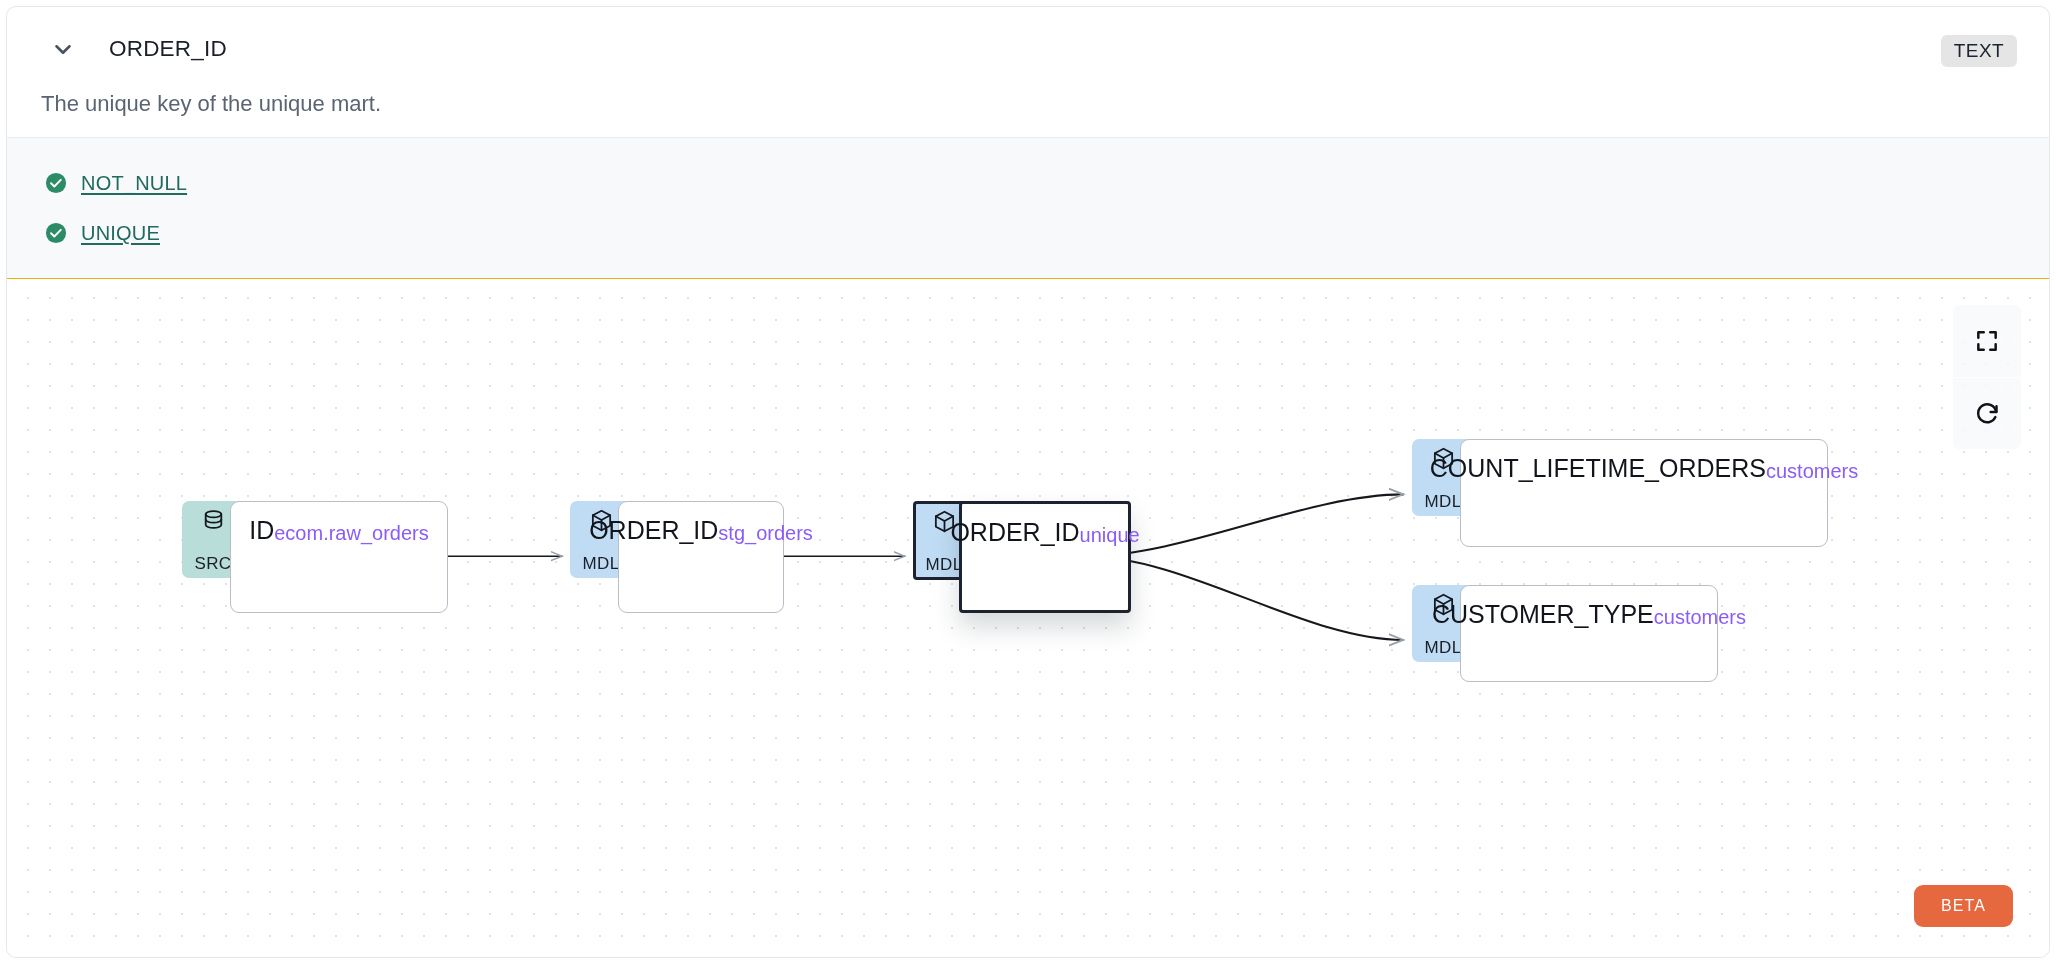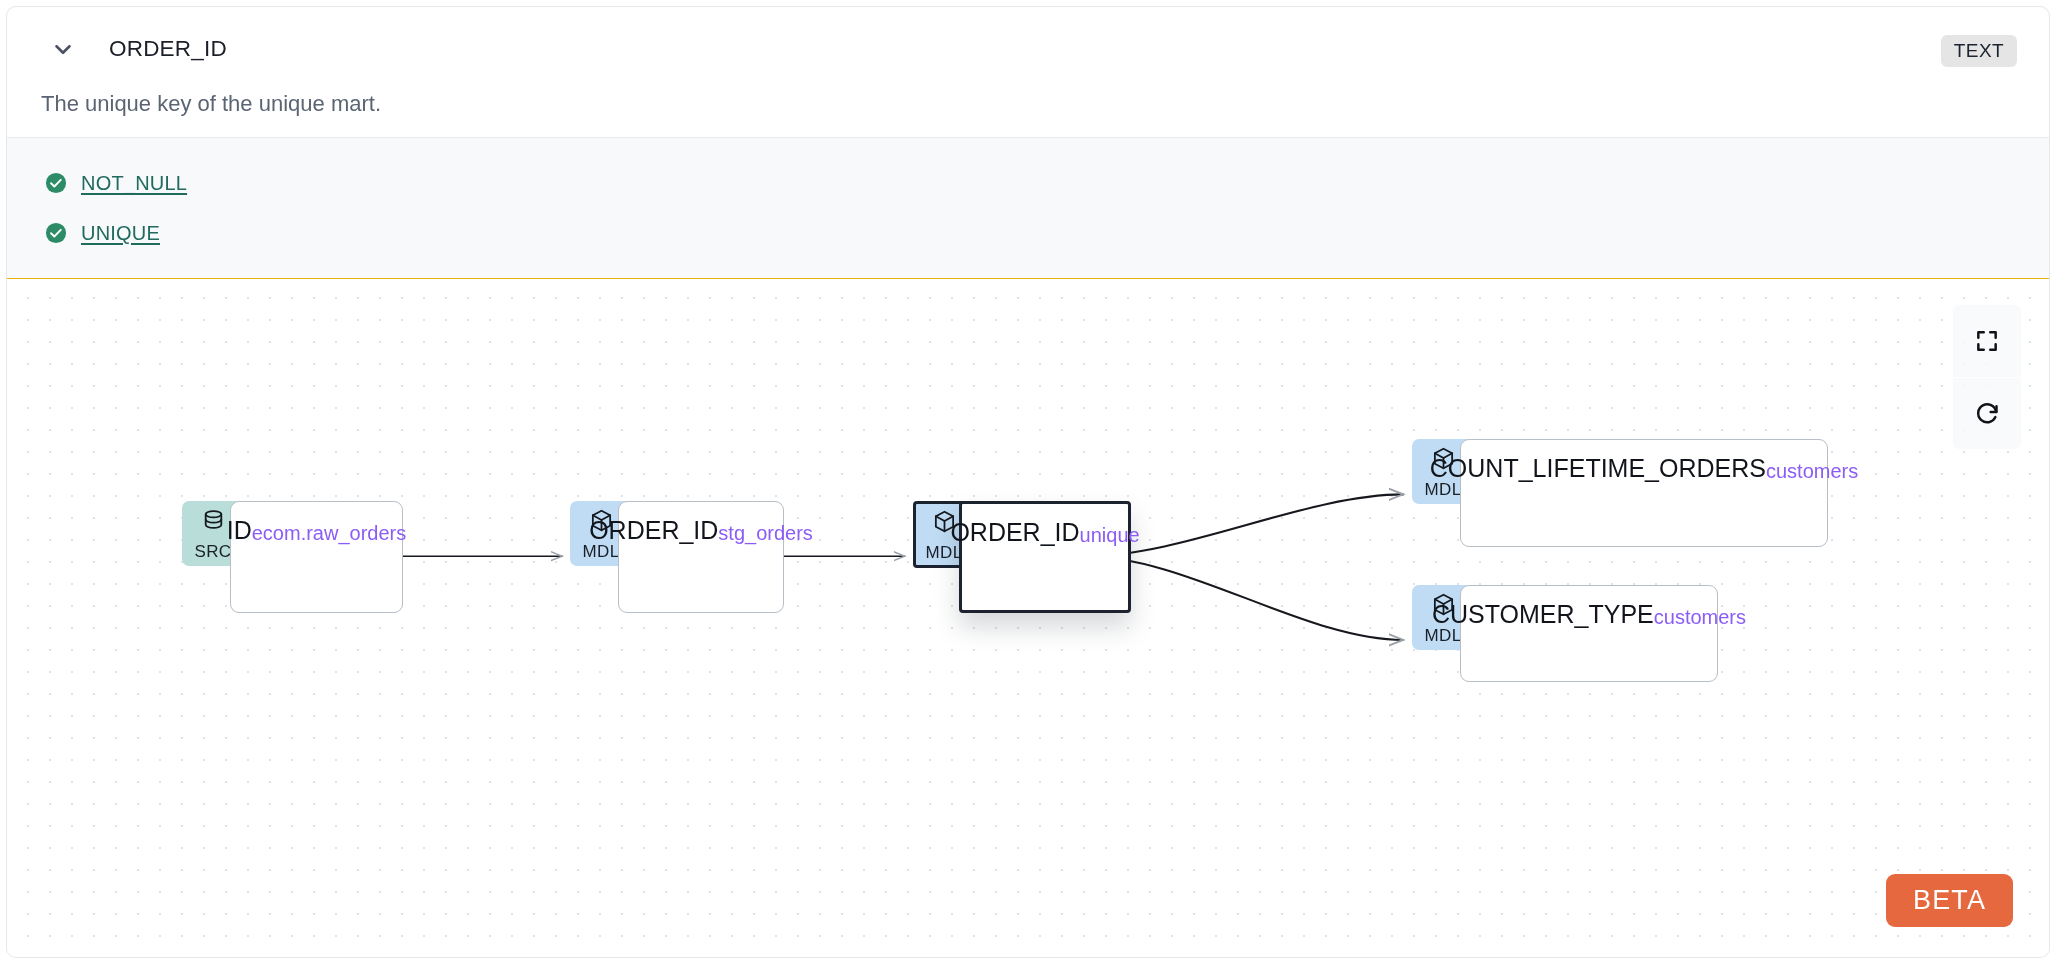--- a/index.html
+++ b/index.html
@@ -149,21 +149,21 @@
     align-items: stretch;
     cursor: pointer;
   }
   .node-badge {
     width: 62px;
     flex: 0 0 62px;
     display: flex;
     flex-direction: column;
     align-items: center;
     justify-content: center;
-    gap: 6px;
+    gap: 18px;
     border-radius: 7px;
     box-sizing: border-box;
     align-self: flex-start;
     padding: 7px 0 6px 0;
   }
   .node-badge.src { background: #b9ddd9; }
   .node-badge.mdl { background: #bfdcf4; }
   .node-badge .badge-text {
     font-size: 17px;
     color: #1b1f27;
@@ -207,21 +207,21 @@
   }
   .node.selected .node-body {
     border: 3px solid #1c2230;
     border-radius: 4px;
     box-shadow: 0 14px 26px rgba(30,38,52,0.18);
     margin-left: -16px;
   }
 
   
   #node-src            { left: 175px; top: 222px; }
-  #node-src .node-body { width: 173px; height: 112px; }
+  #node-src .node-body { width: 218px; height: 112px; }
 
   #node-stg            { left: 563px; top: 222px; }
   #node-stg .node-body { width: 166px; height: 112px; }
 
   #node-orders            { left: 906px; top: 222px; }
   #node-orders .node-body { width: 172px; height: 112px; }
 
   #node-count            { left: 1405px; top: 160px; }
   #node-count .node-body { width: 368px; height: 108px; }
 
@@ -254,21 +254,21 @@
   .tool-btn + .tool-btn { border-top: 1px solid rgba(255,255,255,0.9); }
   .tool-btn svg { display: block; }
 
   
   .beta-badge {
     position: absolute;
     right: 36px;
     bottom: 30px;
     background: #e5683f;
     color: #ffffff;
-    font-size: 27px;
+    font-size: 16px;
     letter-spacing: 1.1px;
     padding: 13px 27px;
     border-radius: 9px;
     line-height: 1;
     cursor: pointer;
     user-select: none;
   }
 </style>
 </head>
 <body>

